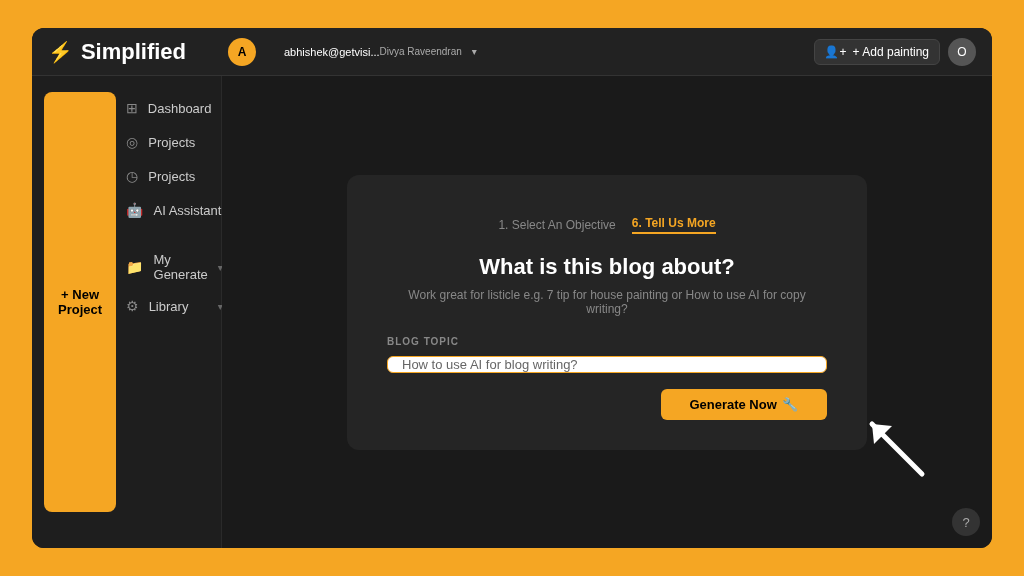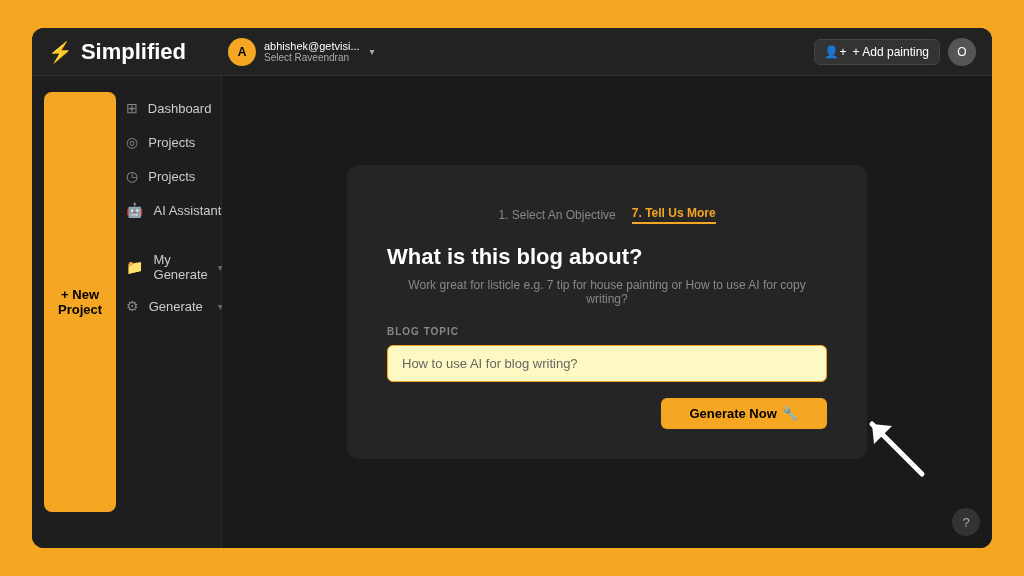--- a/index.html
+++ b/index.html
@@ -59,21 +59,22 @@
       border-radius: 50%;
       display: flex;
       align-items: center;
       justify-content: center;
       color: #000;
       font-size: 12px;
       font-weight: 700;
     }
     .user-info {
       display: flex;
-      flex-direction: column;
+      flex-direction: row;
+      margin-left: 20px;
     }
     .user-email {
       color: #ffffff;
       font-size: 11px;
     }
     .user-name {
       color: #aaa;
       font-size: 10px;
     }
     .chevron-down {
@@ -223,20 +224,21 @@
       font-size: 12px;
       color: #888;
     }
     .step.active {
       color: #F5A623;
       border-bottom: 2px solid #F5A623;
       padding-bottom: 2px;
       font-weight: 600;
     }
     .card-title {
+      text-align: center;
       color: #ffffff;
       font-size: 22px;
       font-weight: 700;
       margin-bottom: 8px;
     }
     .card-subtitle {
       text-align: center;
       color: #888;
       font-size: 12px;
       margin-bottom: 20px;
@@ -244,26 +246,26 @@
     .field-label {
       color: #888;
       font-size: 10px;
       font-weight: 700;
       letter-spacing: 1px;
       text-transform: uppercase;
       margin-bottom: 8px;
     }
     .blog-input {
       width: 100%;
-      background: #fef9c3;
+      background: #ffffff;
       border: 1.5px solid #F5A623;
       border-radius: 6px;
       color: #888;
       font-size: 13px;
-      padding: 10px 14px;
+      padding: 0 14px;
       outline: none;
       margin-bottom: 16px;
     }
     .blog-input::placeholder {
       color: #666;
     }
     .generate-btn {
       float: right;
       background: #F5A623;
       color: #000;
@@ -316,21 +318,21 @@
 
   <div class="top-bar">
     <div class="logo-area">
       <span class="logo-icon">⚡</span>
       <span class="logo-text">Simplified</span>
     </div>
     <div class="user-area">
       <div class="user-avatar">A</div>
       <div class="user-info">
         <span class="user-email">abhishek@getvisi...</span>
-        <span class="user-name">Select Raveendran</span>
+        <span class="user-name">Divya Raveendran</span>
       </div>
       <span class="chevron-down">▾</span>
     </div>
     <div class="top-bar-right">
       <button class="add-members-btn">
         <span>👤+</span>
         <span>+ Add painting</span>
       </button>
       <div class="top-bar-avatar">O</div>
     </div>
@@ -361,37 +363,37 @@
           <div class="sidebar-section-item">
             <div class="left">
               <span class="icon">📁</span>
               <span>My Generate</span>
             </div>
             <span style="color:#666;font-size:10px;">▾</span>
           </div>
           <div class="sidebar-section-item">
             <div class="left">
               <span class="icon">⚙</span>
-              <span>Generate</span>
+              <span>Library</span>
             </div>
             <span style="color:#666;font-size:10px;">▾</span>
           </div>
         </div>
       </div>
       <div class="sidebar-bottom">
         <span class="collapse-btn">«</span>
       </div>
     </div>
 
     <div class="content-area">
 
       <div class="card">
         <div class="steps-row">
           <span class="step">1. Select An Objective</span>
-          <span class="step active">7. Tell Us More</span>
+          <span class="step active">6. Tell Us More</span>
         </div>
         <div class="card-title">What is this blog about?</div>
         <div class="card-subtitle">Work great for listicle e.g. 7 tip for house painting or How to use AI for copy writing?</div>
         <div class="field-label">BLOG TOPIC</div>
         <input class="blog-input" type="text" placeholder="How to use AI for blog writing?" style="">
         <div class="clearfix">
           <button class="generate-btn">
             <span>Generate Now</span>
             <span>🔧</span>
           </button>

